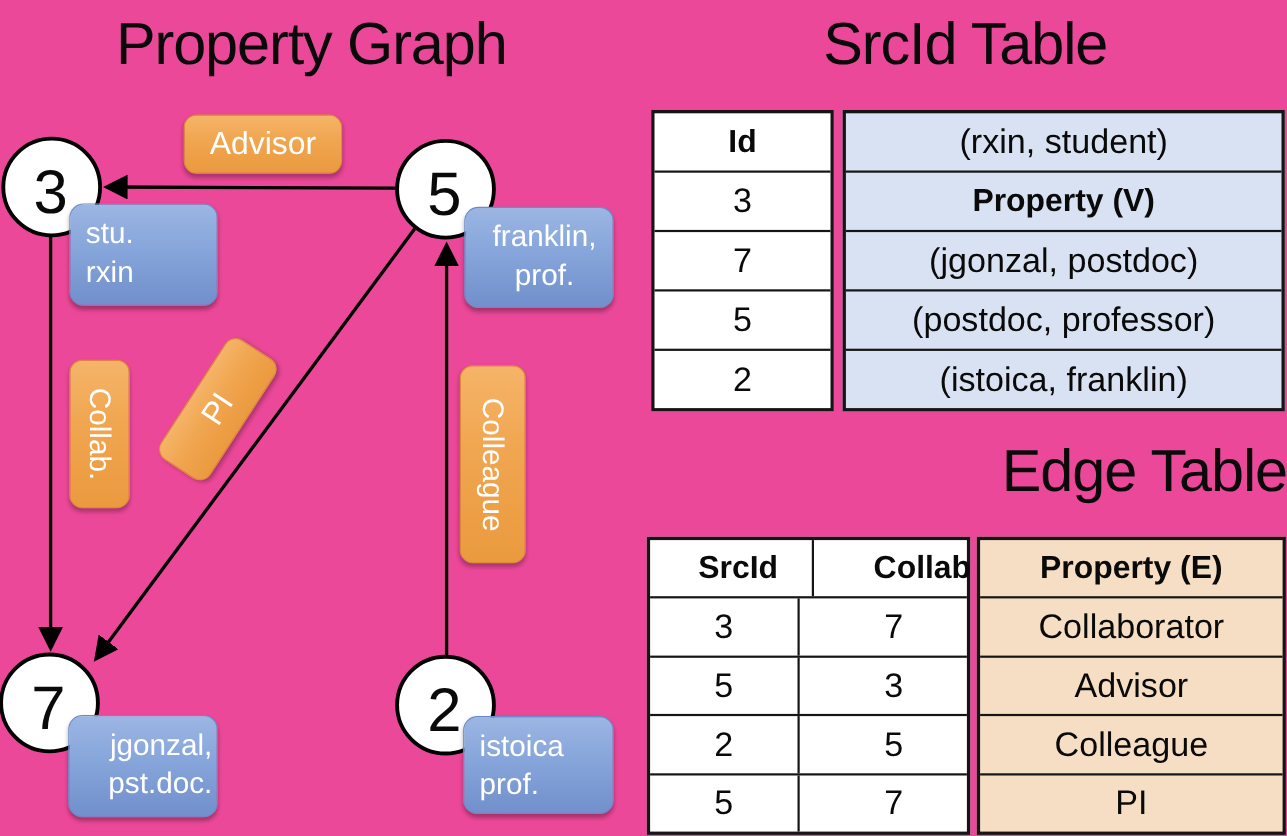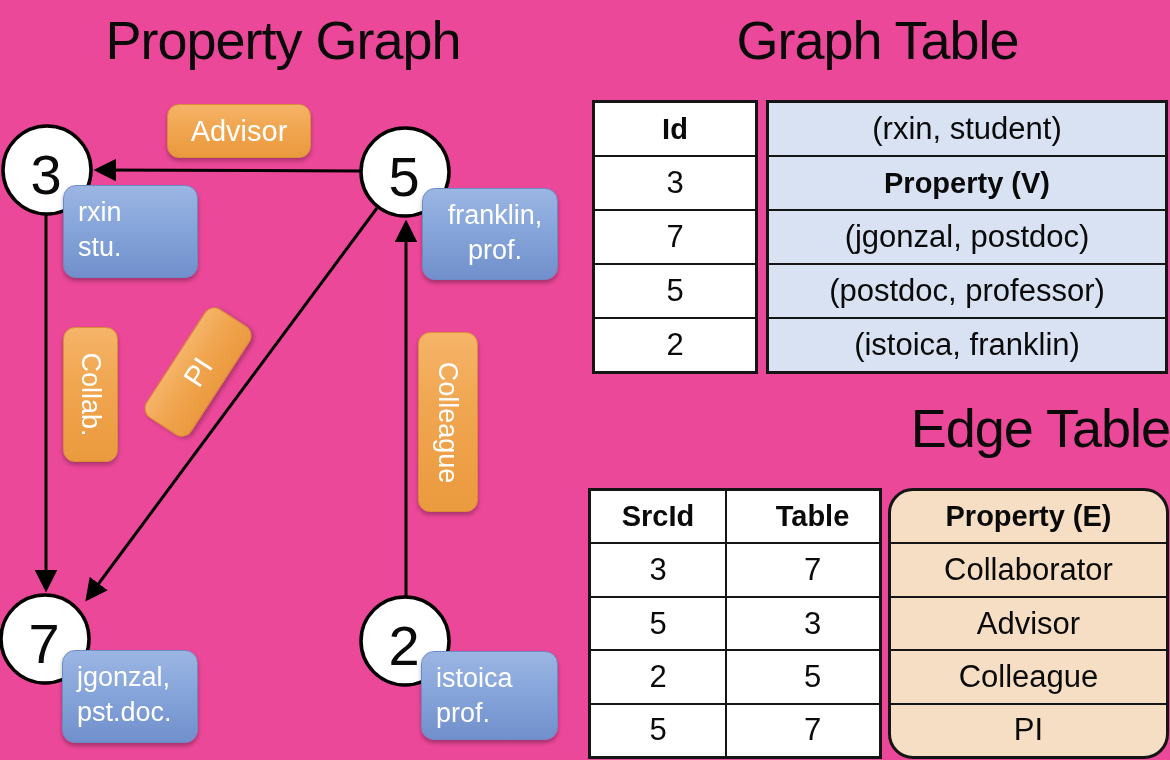--- a/index.html
+++ b/index.html
@@ -41,21 +41,21 @@
   .trow + .trow{border-top:2px solid #151515;}
   .th{font-weight:bold;font-size:29px;}
   .erow{flex:1;display:flex;}
   .erow + .erow{border-top:2px solid #151515;}
   .ecell{
     flex:1;display:flex;align-items:center;justify-content:center;
     font-size:31px;font-weight:300;
   }
   .ecell.c2{border-left:2px solid #151515;flex:0 0 171px;}
   .ecell.c1{flex:0 0 134px;}
-  .ecell.th{font-weight:bold;font-size:29px;}
+  .ecell.th{font-weight:bold;font-size:29px;padding-left:13px;}
 </style>
 </head>
 <body>
 
 <div id="stage">
 
   <div id="graph-panel">
     <div class="panel-title" style="left:0;top:12px;width:566px;">Property Graph</div>
 
     <svg class="gsvg" width="585" height="760" viewBox="0 0 585 760">
@@ -75,28 +75,28 @@
       <line x1="377" y1="208" x2="88" y2="598" stroke="#000" stroke-width="3" marker-end="url(#ah)"></line>
       <line x1="406" y1="596" x2="406" y2="224" stroke="#000" stroke-width="3" marker-end="url(#ah)"></line>
 
       <text x="46" y="174" text-anchor="middle" dominant-baseline="central" font-size="56" font-weight="300" fill="#0a0a0a">3</text>
       <text x="404" y="176" text-anchor="middle" dominant-baseline="central" font-size="56" font-weight="300" fill="#0a0a0a">5</text>
       <text x="44" y="643" text-anchor="middle" dominant-baseline="central" font-size="56" font-weight="300" fill="#0a0a0a">7</text>
       <text x="404" y="645" text-anchor="middle" dominant-baseline="central" font-size="56" font-weight="300" fill="#0a0a0a">2</text>
     </svg>
 
     <div class="vbox" style="left:63px;top:185px;width:135px;height:93px;">
+      <div>stu.</div>
       <div>rxin</div>
-      <div>stu.</div>
     </div>
     <div class="vbox" style="left:422px;top:188px;width:136px;height:92px;text-align:center;">
       <div>franklin,</div>
       <div>prof.</div>
     </div>
-    <div class="vbox" style="left:62px;top:650px;width:136px;height:93px;">
+    <div class="vbox" style="left:62px;top:650px;width:136px;height:93px;text-align:right;">
       <div>jgonzal,</div>
       <div>pst.doc.</div>
     </div>
     <div class="vbox" style="left:421px;top:651px;width:137px;height:89px;">
       <div>istoica</div>
       <div>prof.</div>
     </div>
 
     <div class="ebox" style="left:167px;top:104px;width:144px;height:54px;">
       <span>Advisor</span>
@@ -105,21 +105,21 @@
       <span class="rot90">Collab.</span>
     </div>
     <div class="ebox" style="left:133px;top:345px;width:130px;height:54px;transform:rotate(-57deg);">
       <span>PI</span>
     </div>
     <div class="ebox" style="left:418px;top:332px;width:60px;height:180px;">
       <span class="rot90">Colleague</span>
     </div>
   </div>
 
-  <div class="panel-title" style="left:585px;top:12px;width:585px;">Graph Table</div>
+  <div class="panel-title" style="left:585px;top:12px;width:585px;">SrcId Table</div>
 
   <div class="tcol" style="left:592px;top:100px;width:166px;height:274px;background:#fff;">
     <div class="trow th">Id</div>
     <div class="trow">3</div>
     <div class="trow">7</div>
     <div class="trow">5</div>
     <div class="trow">2</div>
   </div>
 
   <div class="tcol" style="left:766px;top:100px;width:402px;height:274px;background:#D9E2F2;">
@@ -128,41 +128,41 @@
     <div class="trow">(jgonzal, postdoc)</div>
     <div class="trow">(postdoc, professor)</div>
     <div class="trow">(istoica, franklin)</div>
   </div>
 
   <div class="panel-title" style="left:585px;top:400px;width:585px;text-align:right;">Edge Table</div>
 
   <div class="tcol" style="left:588px;top:488px;width:294px;height:271px;background:#fff;">
     <div class="erow">
       <div class="ecell c1 th">SrcId</div>
-      <div class="ecell c2 th">Table</div>
+      <div class="ecell c2 th">Collab</div>
     </div>
     <div class="erow">
       <div class="ecell c1">3</div>
       <div class="ecell c2">7</div>
     </div>
     <div class="erow">
       <div class="ecell c1">5</div>
       <div class="ecell c2">3</div>
     </div>
     <div class="erow">
       <div class="ecell c1">2</div>
       <div class="ecell c2">5</div>
     </div>
     <div class="erow">
       <div class="ecell c1">5</div>
       <div class="ecell c2">7</div>
     </div>
   </div>
 
-  <div class="tcol" style="left:888px;top:488px;width:281px;height:271px;background:#F5DEC3;border-radius:25px;">
+  <div class="tcol" style="left:888px;top:488px;width:281px;height:271px;background:#F5DEC3;">
     <div class="trow th">Property (E)</div>
     <div class="trow">Collaborator</div>
     <div class="trow">Advisor</div>
     <div class="trow">Colleague</div>
     <div class="trow">PI</div>
   </div>
 
 </div>
 
 </body></html>

